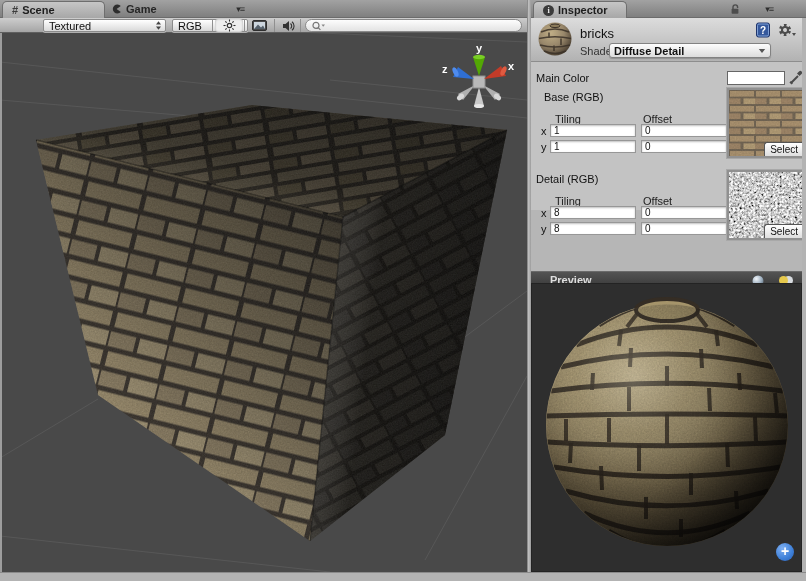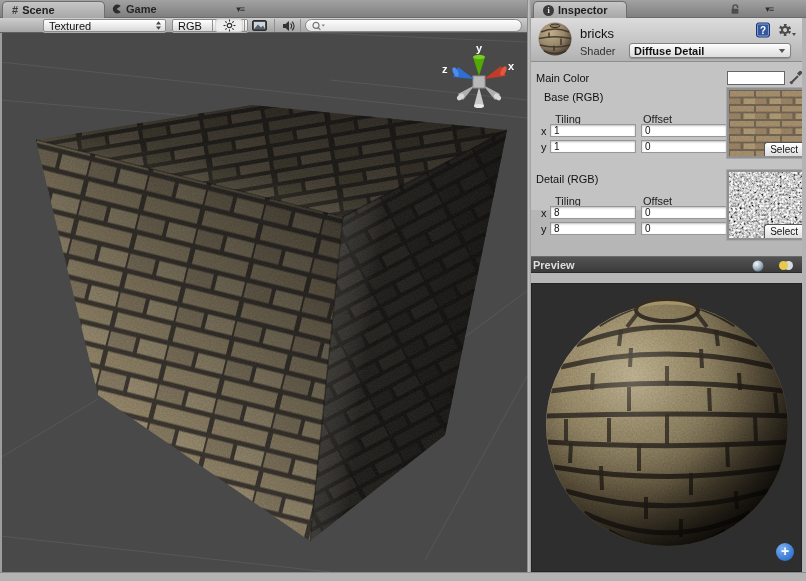--- a/index.html
+++ b/index.html
@@ -27,39 +27,39 @@
   .search{position:absolute;top:1px;height:13px;border-radius:7px;border:1px solid #8a8a8a;
           background:linear-gradient(#fdfdfd,#e3e3e3);display:flex;align-items:center;padding:0 6px;box-sizing:border-box;gap:3px;}
   .search input{border:none;outline:none;background:transparent;font-size:10px;width:180px;color:#333;
                 font-family:"Liberation Sans",sans-serif;}
   
   .insp-header{position:absolute;left:531px;top:18px;width:275px;height:44px;
                background:linear-gradient(#dcdcdc,#b2b2b2);border-bottom:1px solid #8d8d8d;box-sizing:border-box;}
   .insp-body{position:absolute;left:531px;top:62px;width:271px;height:148px;background:#c3c3c3;}
   .matname{position:absolute;left:49px;top:8px;font-size:13px;color:#111;}
   .shlabel{position:absolute;left:49px;top:27px;color:#333;}
-  .shdd{position:absolute;left:98px;top:25px;width:162px;height:15px;border:1px solid #828282;border-radius:3px;
+  .shdd{position:absolute;left:78px;top:25px;width:162px;height:15px;border:1px solid #828282;border-radius:3px;
         background:linear-gradient(#fdfdfd,#dcdcdc);display:flex;align-items:center;padding:0 4px;box-sizing:border-box;
         box-shadow:0 1px 1px rgba(0,0,0,.2);}
   .shdd .lbl{flex:1;font-weight:bold;color:#111;}
   .lblrow{position:absolute;color:#111;}
   .hdrsm{position:absolute;color:#222;}
   .tf{position:absolute;height:13px;width:86px;border:1px solid #979797;background:#fff;
       box-shadow:inset 0 1px 2px rgba(0,0,0,.25);font-size:10px;padding:0 3px;box-sizing:border-box;
       font-family:"Liberation Sans",sans-serif;color:#111;outline:none;}
   .thumb{position:absolute;left:196px;width:78px;height:70px;border:2px solid #909090;box-sizing:border-box;
          box-shadow:0 0 0 1px #a8a8a8;background:#737373;text-align:center;}
   .selbtn{position:absolute;right:0;bottom:0;height:13px;padding:0 5px;background:linear-gradient(#ffffff,#dedede);
           border:1px solid #555;border-right:none;border-bottom:none;border-radius:3px 0 0 0;
           font-size:10px;display:flex;align-items:center;color:#111;}
   .swatch{position:absolute;left:196px;top:9px;width:58px;height:14px;background:#fff;border:1px solid #666;box-sizing:border-box;}
   
-  .pv-head{position:absolute;left:531px;top:256px;width:271px;height:17px;
+  .pv-head{position:absolute;left:531px;top:271px;width:271px;height:17px;
            background:linear-gradient(#535353,#3a3a3a);border-top:1px solid #6a6a6a;border-bottom:1px solid #2a2a2a;
-           box-sizing:border-box;color:#dedede;font-weight:bold;display:flex;align-items:center;padding:0 2px;}
+           box-sizing:border-box;color:#dedede;font-weight:bold;display:flex;align-items:center;padding:0 19px;}
   .pv-btn{position:absolute;top:2px;width:24px;height:13px;display:flex;align-items:center;justify-content:center;}
   .pv-view{position:absolute;left:531px;top:283px;width:271px;height:289px;background:#2e2e2e;
            box-shadow:inset 0 0 0 1px #232323;}
   .plusbtn{position:absolute;right:8px;bottom:11px;width:18px;height:18px;border-radius:50%;
            background:radial-gradient(circle at 35% 30%,#7fb0f2,#3d7fd8 60%,#2a5cb0);
            color:#fff;font-size:14px;line-height:17px;text-align:center;font-weight:bold;}
   
   .vsplit{position:absolute;left:527px;top:0;width:4px;height:572px;background:linear-gradient(90deg,#747474,#c2c2c2 40%,#9a9a9a);}
   .bottom-strip{position:absolute;left:0;top:572px;width:806px;height:9px;background:#b3b3b3;border-top:1px solid #8a8a8a;box-sizing:border-box;}
   .right-strip{position:absolute;left:802px;top:18px;width:4px;height:554px;background:#b3b3b3;}

